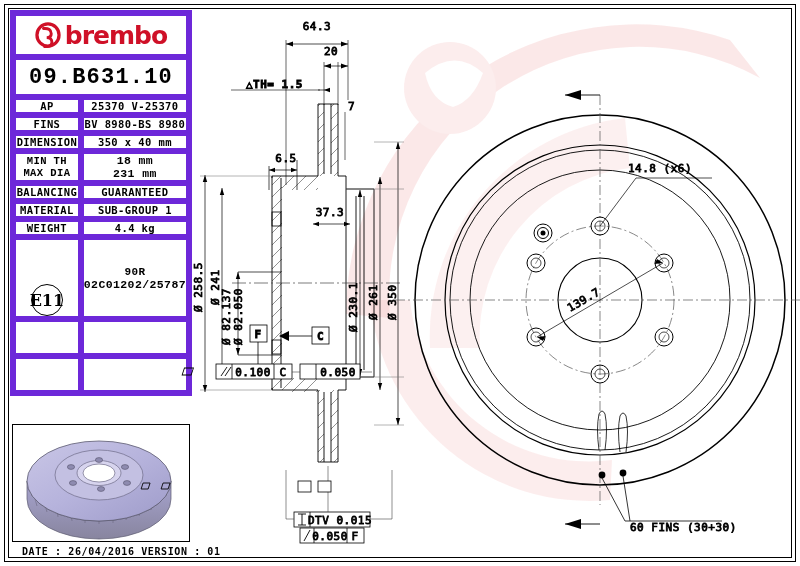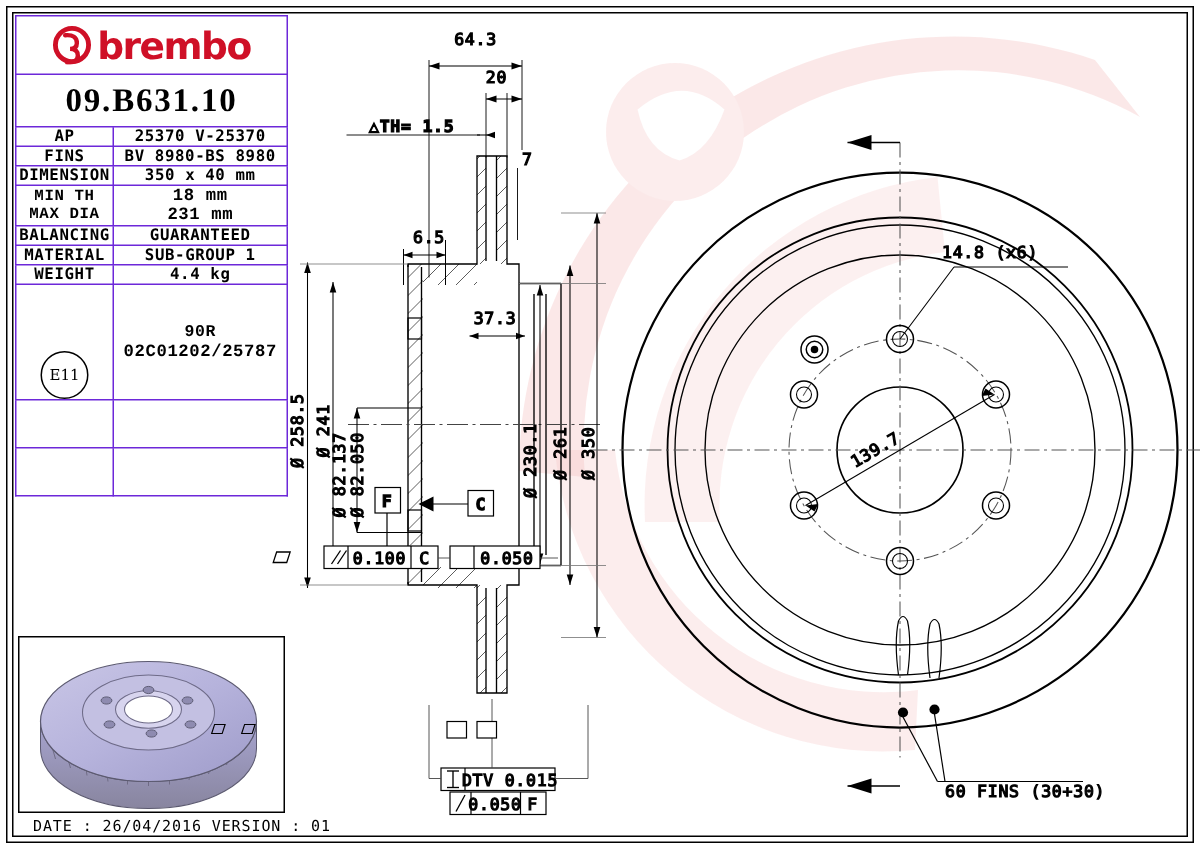--- a/index.html
+++ b/index.html
@@ -13,49 +13,49 @@
 
   
   .frame{position:absolute;left:4px;top:4px;width:792px;height:558px;
          border:1.5px solid #000;box-sizing:border-box;}
   .frame-inner{position:absolute;left:8px;top:8px;width:784px;height:550px;
          border:1px solid #000;box-sizing:border-box;}
 
   
   .lt{position:absolute;left:10px;top:10px;width:182px;border-collapse:collapse;
       background:#fff;}
-  .lt td{border:1px solid #6d28d9;padding:0;text-align:center;vertical-align:middle;
+  .lt td{border:6px solid #6d28d9;padding:0;text-align:center;vertical-align:middle;
          font-size:10.5px;letter-spacing:.4px;}
   .lbl{width:64px;font-size:9.5px;font-weight:700;letter-spacing:.3px;}
   .val{font-size:11.5px;font-weight:700;letter-spacing:.6px;margin-top:24px;}
   .logo-cell{height:38px;padding:0!important;}
   .pn-cell{height:34px;}
   .pn{font-size:22px;font-weight:700;letter-spacing:1.2px;
-      font-family:Liberation Serif, serif;}
+      font-family:Liberation Mono, monospace;}
   .two-line{line-height:1.15;font-size:9.5px;font-weight:700;font-family:Liberation Mono, monospace;}
   .e11wrap{display:flex;align-items:center;justify-content:center;}
   .e11{width:30px;height:30px;border:1.6px solid #000;border-radius:50%;
        display:flex;align-items:center;justify-content:center;
        font-family:"DejaVu Serif","Liberation Serif",serif;
-       font-size:10px;font-weight:400;letter-spacing:0;margin-top:44px;}
+       font-size:16px;font-weight:700;letter-spacing:0;margin-top:44px;}
   .blank{height:31px;}
   .icn-cell{width:50px;height:34px;}
 
   
   .brembo{display:flex;align-items:center;justify-content:center;height:38px;}
   .brembo .mark{width:26px;height:26px;margin-right:4px;}
   .brembo .word{color:#cf1027;font-weight:700;font-size:25px;
       font-family:"DejaVu Sans","Liberation Sans",sans-serif;letter-spacing:-1px;}
 
   
   .photo{position:absolute;left:12px;top:424px;width:178px;height:118px;
          border:1px solid #000;background:#fff;box-sizing:border-box;overflow:hidden;}
 
   
-  .date{position:absolute;left:22px;top:546px;font-size:10px;font-weight:400;
+  .date{position:absolute;left:22px;top:546px;font-size:10px;font-weight:700;
         letter-spacing:.6px;}
 
   
   .draw{position:absolute;left:0;top:0;width:800px;height:566px;}
   .draw text{font-family:"DejaVu Sans Mono","Liberation Mono",monospace;
              font-size:11px;fill:#000;letter-spacing:.5px;}
 </style>
 </head>
 <body>
 

